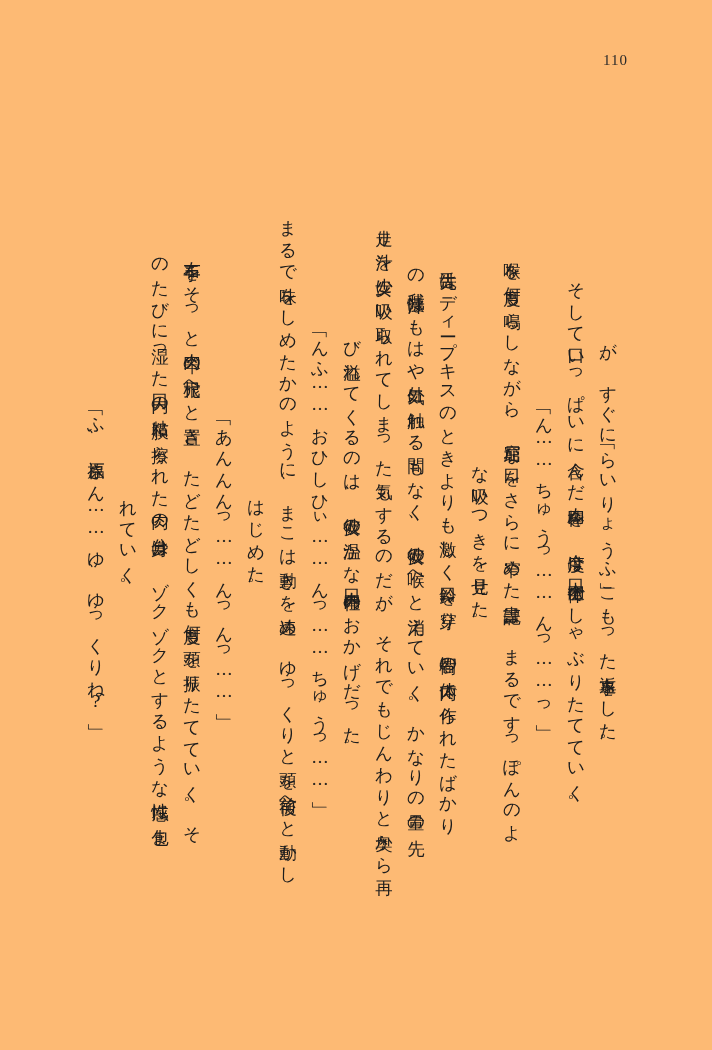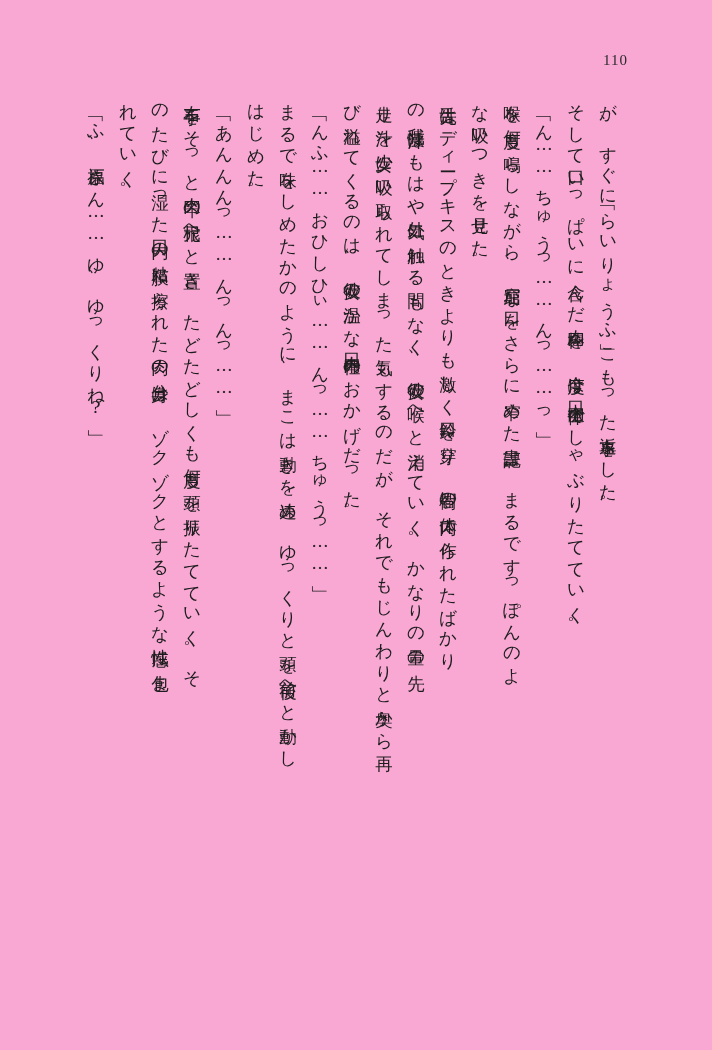--- a/index.html
+++ b/index.html
@@ -4,24 +4,25 @@
 <style>
   html, body {
     margin: 0;
     padding: 0;
     background: #ffffff;
   }
   #page {
     position: relative;
     width: 712px;
     height: 1050px;
-    background: #f9a8d4;
+    background: #fdba74;
     overflow: hidden;
     font-family: "Liberation Serif", "DejaVu Serif", serif;
     color: #1a1a1a;
+    text-align: center;
   }
   
   #page-number {
     position: absolute;
     top: 52px;
     right: 84px;
     font-size: 15px;
     letter-spacing: 1px;
     color: #2a2a2a;
     font-family: "Liberation Serif", "DejaVu Serif", serif;

